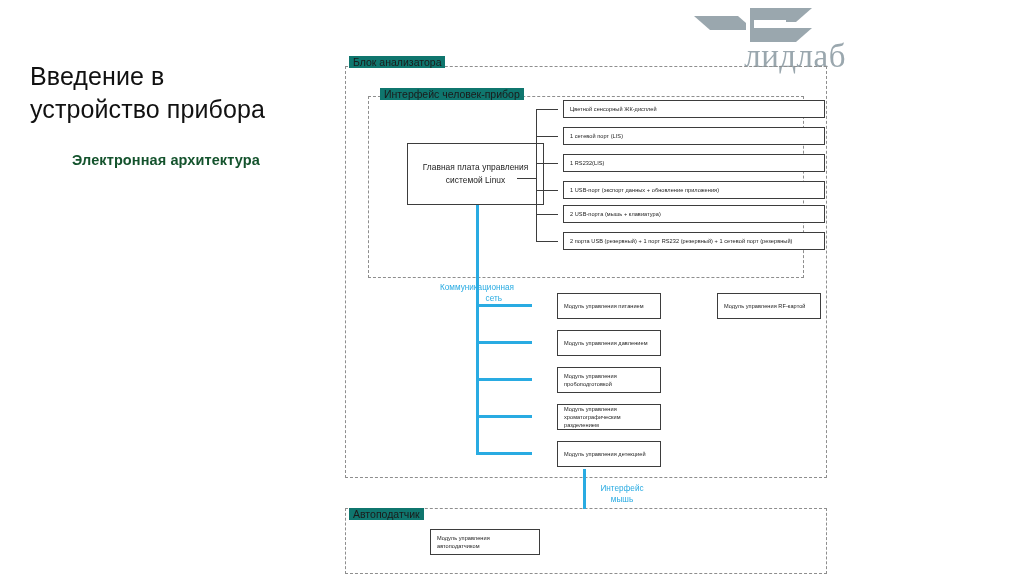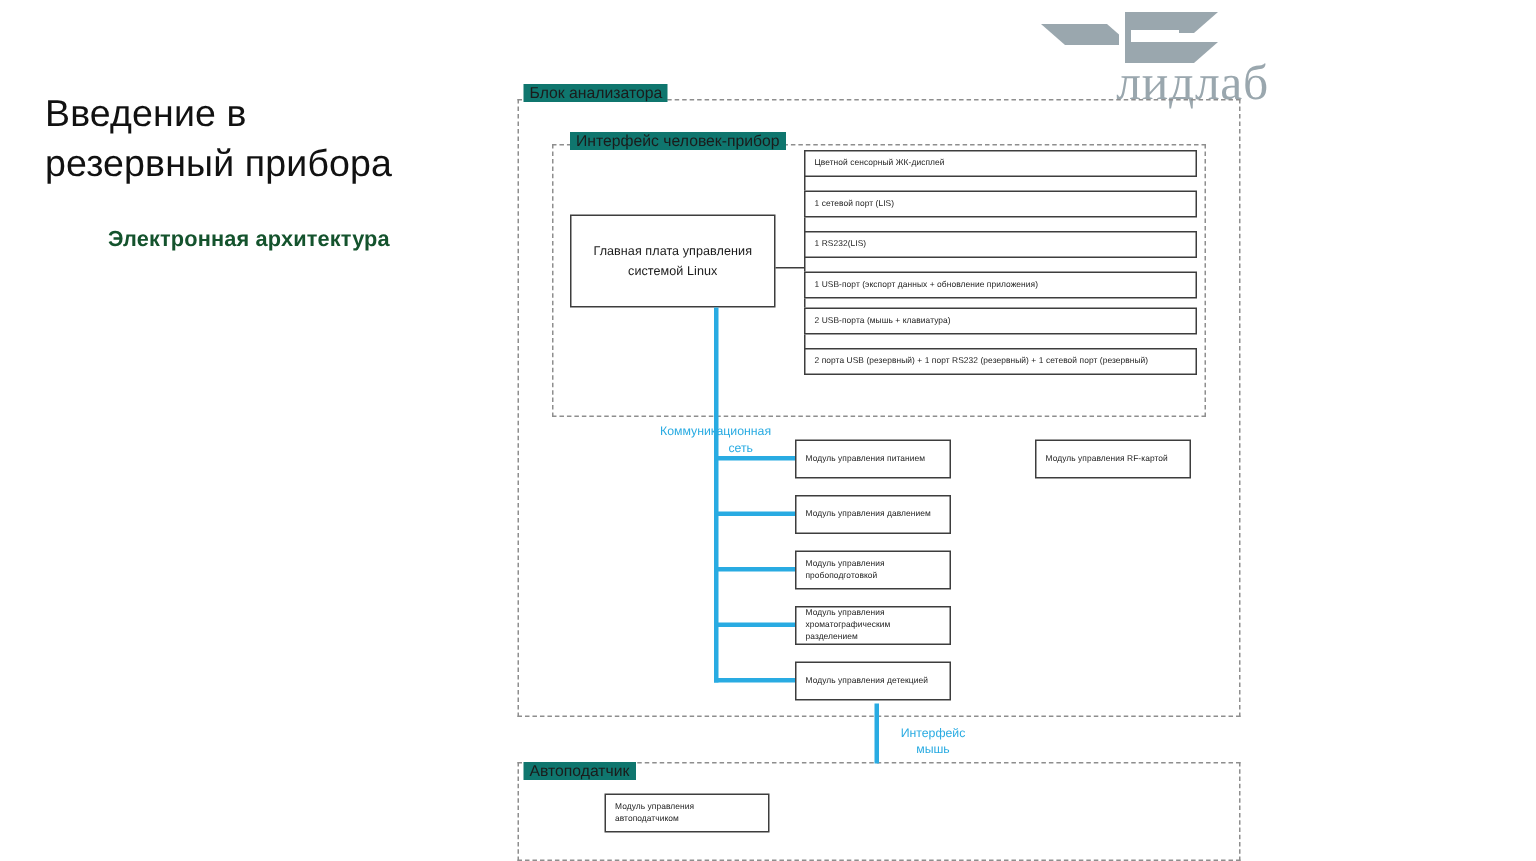--- a/index.html
+++ b/index.html
@@ -83,20 +83,21 @@
     position: absolute;
     border: 1.1px solid #3d3d3d;
     background: #ffffff;
     display: flex;
     align-items: center;
     color: #1b1b1b;
     font-size: 5.6px;
     line-height: 1.45;
     padding: 2px 6px;
     letter-spacing: 0.05px;
+    margin-left: 27px;
   }
   .sbox.centered { justify-content: center; text-align: center; }
 
   #main-board {
     left: 380px; top: 143px; width: 137px; height: 62px;
     font-size: 8.4px; line-height: 1.5; font-weight: 400;
     justify-content: center; text-align: center;
   }
 
   
@@ -141,21 +142,21 @@
   #label-comm-net { left: 440px; top: 282px; width: 62px; text-align: right; }
   #label-comm-iface { left: 592px; top: 483px; width: 60px; }
 </style>
 </head>
 <body>
 
 <div id="slide">
 
   <div id="title-main">
     <div>Введение в</div>
-    <div>резервный прибора</div>
+    <div>устройство прибора</div>
   </div>
   <div id="subtitle">Электронная архитектура</div>
 
   <div id="logo">
     <svg id="logo-mark" width="124" height="34" viewBox="0 0 124 34">
       <polygon points="0,8 44,8 60,22 16,22" fill="#9aa7ae"></polygon>
       <polygon points="52,0 78,0 78,34 52,34" fill="#ffffff"></polygon>
       <polygon points="56,0 72,0 72,34 56,34" fill="#9aa7ae"></polygon>
       <polygon points="72,0 118,0 102,14 72,14" fill="#9aa7ae"></polygon>
       <polygon points="72,20 118,20 102,34 72,34" fill="#9aa7ae"></polygon>

